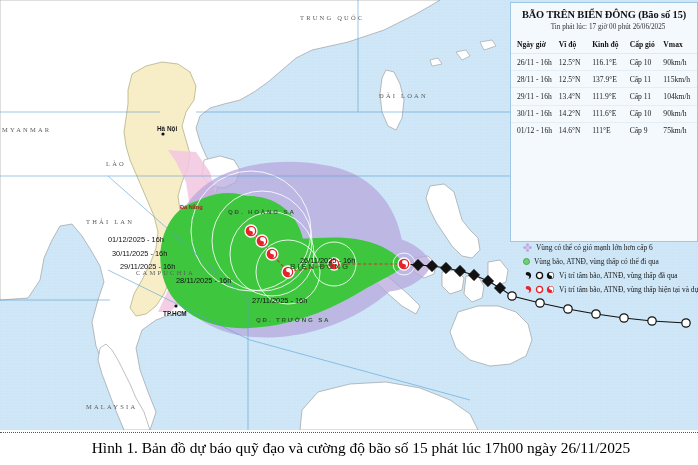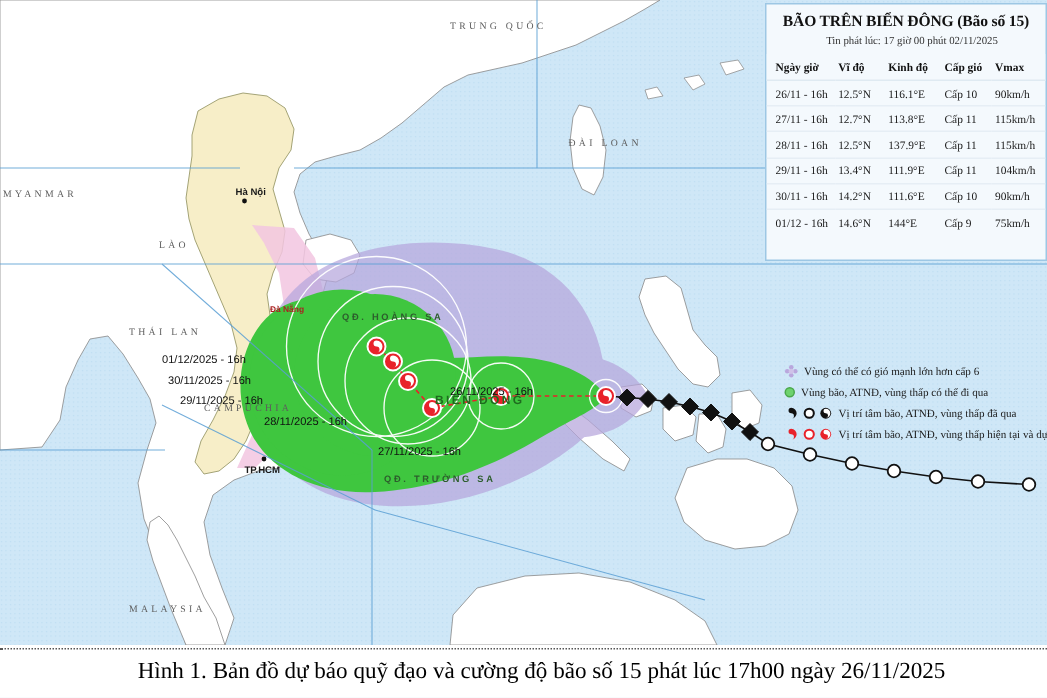--- a/index.html
+++ b/index.html
@@ -80,21 +80,21 @@
   .track-time-label {
     position: absolute;
     font-family: "Liberation Sans", sans-serif;
     font-size: 7.4px; color: #111111;
     white-space: nowrap; z-index: 30; pointer-events: none;
   }
 
   
   #info-panel {
     position: absolute; right: 0; top: 2px;
-    width: 188px; height: 172px;
+    width: 188px; height: 240px;
     background: #f4f9fd;
     border: 1px solid #9dc7e4;
     z-index: 50;
     overflow: hidden;
   }
   #panel-title {
     text-align: center; font-weight: bold; font-size: 10.4px;
     color: #111; padding: 6px 2px 1px 2px; letter-spacing: -.1px;
     font-family: "Liberation Serif", serif;
   }
@@ -352,47 +352,40 @@
     <div class="track-time-label" style="left:252px; top:296px;">27/11/2025 - 16h</div>
     <div class="track-time-label" style="left:176px; top:276px;">28/11/2025 - 16h</div>
     <div class="track-time-label" style="left:120px; top:262px;">29/11/2025 - 16h</div>
     <div class="track-time-label" style="left:112px; top:249px;">30/11/2025 - 16h</div>
     <div class="track-time-label" style="left:108px; top:235px;">01/12/2025 - 16h</div>
 
   </div>
 
   <div id="info-panel">
     <div id="panel-title">BÃO TRÊN BIỂN ĐÔNG (Bão số 15)</div>
-    <div id="panel-subtitle">Tin phát lúc: 17 giờ 00 phút 02/11/2025</div>
+    <div id="panel-subtitle">Tin phát lúc: 17 giờ 00 phút 26/06/2025</div>
     <table id="forecast-table">
       <thead>
         <tr>
           <th>Ngày giờ</th>
           <th>Vĩ độ</th>
           <th>Kinh độ</th>
           <th>Cấp gió</th>
           <th>Vmax</th>
         </tr>
       </thead>
       <tbody>
         <tr>
           <td>26/11 - 16h</td>
           <td>12.5°N</td>
           <td>116.1°E</td>
           <td>Cấp 10</td>
           <td>90km/h</td>
         </tr>
         <tr>
-          <td>27/11 - 16h</td>
-          <td>12.7°N</td>
-          <td>113.8°E</td>
-          <td>Cấp 11</td>
-          <td>115km/h</td>
-        </tr>
-        <tr>
           <td>28/11 - 16h</td>
           <td>12.5°N</td>
           <td>137.9°E</td>
           <td>Cấp 11</td>
           <td>115km/h</td>
         </tr>
         <tr>
           <td>29/11 - 16h</td>
           <td>13.4°N</td>
           <td>111.9°E</td>
@@ -402,21 +395,21 @@
         <tr>
           <td>30/11 - 16h</td>
           <td>14.2°N</td>
           <td>111.6°E</td>
           <td>Cấp 10</td>
           <td>90km/h</td>
         </tr>
         <tr>
           <td>01/12 - 16h</td>
           <td>14.6°N</td>
-          <td>144°E</td>
+          <td>111°E</td>
           <td>Cấp 9</td>
           <td>75km/h</td>
         </tr>
       </tbody>
     </table>
   </div>
 
   <div id="legend">
 
     <div class="legend-row" style="top:0px;">

